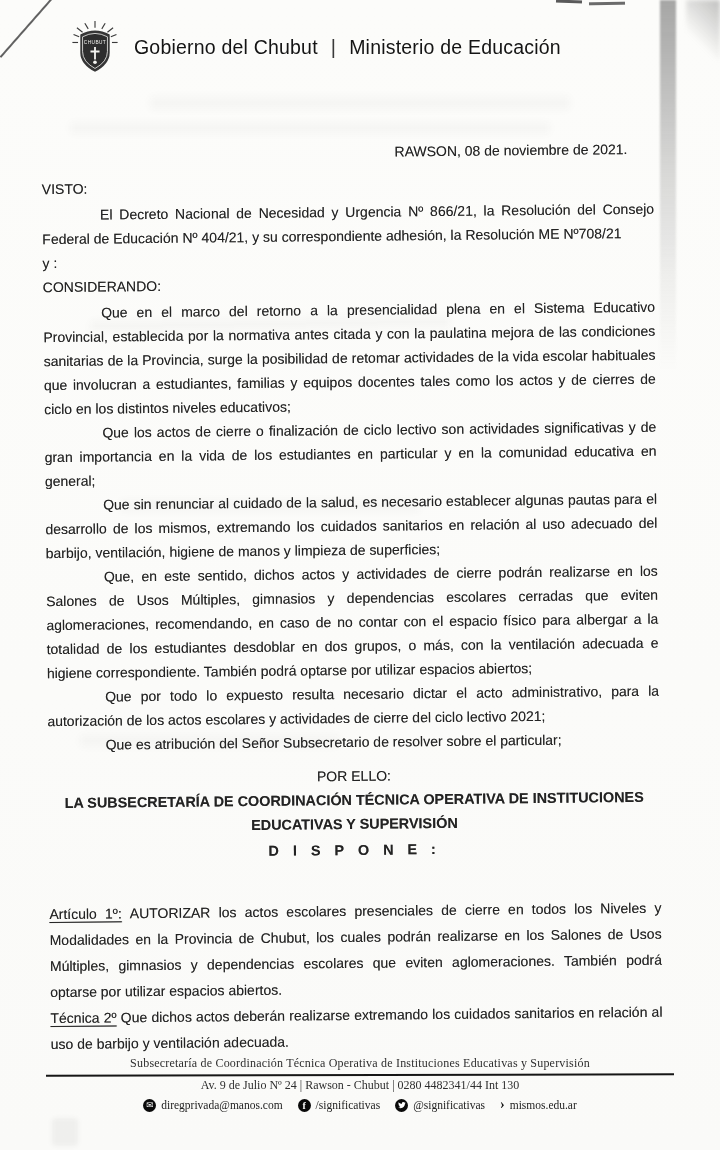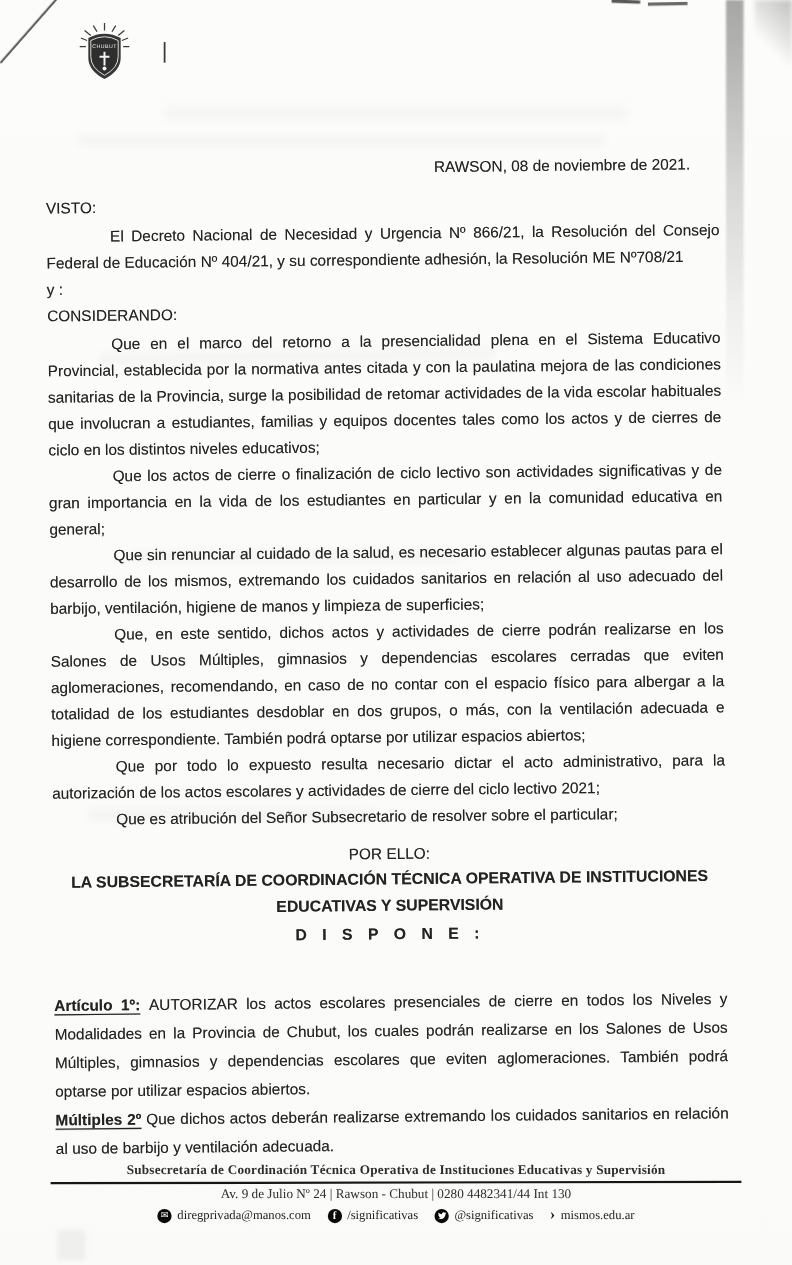--- a/index.html
+++ b/index.html
@@ -23,26 +23,26 @@
   }
   .date-line{text-align:right;padding-right:26px;margin-bottom:10px;}
   .section-label{margin-bottom:2px;}
   .para{margin:0;text-align:justify;text-indent:58px;}
   .tail-line{margin:0;}
   .center-line{text-align:center;}
   .por-ello{margin-top:10px;}
   .authority{font-weight:bold;font-size:14.4px;}
   .dispone{font-weight:bold;letter-spacing:5px;margin-top:2px;margin-bottom:36px;}
   .article{text-indent:0;line-height:26px;}
-  .article-label{text-decoration:underline;text-underline-offset:3px;font-weight:bold;}
+  .article-label{text-decoration:underline;text-underline-offset:3px;}
   .article-sp{display:inline-block;width:8px;}
   
   .footer{position:absolute;left:0;top:1056px;width:720px;
     font-family:"Liberation Serif","DejaVu Serif",serif;color:#2e2e2e;}
-  .footer-office{text-align:center;font-size:12px;letter-spacing:.2px;font-weight:bold;}
+  .footer-office{text-align:center;font-size:12px;letter-spacing:.2px;}
   .footer-rule{margin:3px auto 2px auto;width:628px;height:2.2px;background:#161616;transform:rotate(-.12deg);}
   .footer-address{text-align:center;font-size:12px;}
   .footer-contacts{margin-top:5px;display:flex;justify-content:center;align-items:center;gap:15px;font-size:11.5px;color:#222;}
   .contact-item{display:inline-flex;align-items:center;gap:5px;}
   .circle-icon{width:13px;height:13px;border-radius:50%;background:#0a0a0a;color:#fff;
     display:inline-flex;align-items:center;justify-content:center;font-size:8.5px;line-height:1;
     font-family:"DejaVu Sans",sans-serif;}
   .fb-glyph{font-family:"Liberation Serif",serif;font-weight:bold;font-size:10px;position:relative;top:.5px;}
   .chev{font-size:14px;font-weight:bold;color:#111;line-height:1;}
   
@@ -92,21 +92,23 @@
         <line x1="34" y1="14" x2="39" y2="12"></line>
           <line x1="5" y1="19" x2="0" y2="19"></line>
         <line x1="35" y1="19" x2="40" y2="19"></line>
       </g>
       <path d="M7,12 Q20,5 33,12 L33,28 Q33,38 20,45 Q7,38 7,28 Z" fill="#262626"></path>
       <path d="M9,14 Q20,8 31,14 L31,27 Q31,36 20,42 Q9,36 9,27 Z" fill="#1d1d1d" stroke="#f5f5f2" stroke-width=".7"></path>
       <text x="20" y="20" text-anchor="middle" font-size="4.2" fill="#f5f5f2" font-family="Liberation Sans, sans-serif" letter-spacing=".4">CHUBUT</text>
       <path d="M20,23 L20,34 M16,27 L24,27" stroke="#f5f5f2" stroke-width="1.6"></path>
       <circle cx="20" cy="36.5" r="1.6" fill="#f5f5f2"></circle>
     </svg>
+    <span class="lh-text">Gobierno del Chubut</span>
     <span class="lh-text lh-sep">|</span>
+    <span class="lh-text">Ministerio de Educación</span>
   </div>
 
   <div class="doc-body">
     <div class="date-line">RAWSON, 08 de noviembre de 2021.</div>
 
     <div class="section-label">VISTO:</div>
     <p class="para">El Decreto Nacional de Necesidad y Urgencia Nº 866/21, la Resolución del Consejo Federal de Educación Nº 404/21, y su correspondiente adhesión, la Resolución ME Nº708/21</p>
     <p class="tail-line">y :</p>
 
     <div class="section-label">CONSIDERANDO:</div>
@@ -116,21 +118,21 @@
     <p class="para">Que, en este sentido, dichos actos y actividades de cierre podrán realizarse en los Salones de Usos Múltiples, gimnasios y dependencias escolares cerradas que eviten aglomeraciones, recomendando, en caso de no contar con el espacio físico para albergar a la totalidad de los estudiantes desdoblar en dos grupos, o más, con la ventilación adecuada e higiene correspondiente. También podrá optarse por utilizar espacios abiertos;</p>
     <p class="para">Que por todo lo expuesto resulta necesario dictar el acto administrativo, para la autorización de los actos escolares y actividades de cierre del ciclo lectivo 2021;</p>
     <p class="para">Que es atribución del Señor Subsecretario de resolver sobre el particular;</p>
 
     <div class="center-line por-ello">POR ELLO:</div>
     <div class="center-line authority">LA SUBSECRETARÍA DE COORDINACIÓN TÉCNICA OPERATIVA DE INSTITUCIONES</div>
     <div class="center-line authority">EDUCATIVAS Y SUPERVISIÓN</div>
     <div class="center-line authority dispone">D I S P O N E :</div>
 
     <p class="para article"><span class="article-label">Artículo 1º:</span><span class="article-sp"></span><span>AUTORIZAR los actos escolares presenciales de cierre en todos los Niveles y Modalidades en la Provincia de Chubut, los cuales podrán realizarse en los Salones de Usos Múltiples, gimnasios y dependencias escolares que eviten aglomeraciones. También podrá optarse por utilizar espacios abiertos.</span></p>
-    <p class="para article"><span class="article-label">Múltiples 2º</span><span> Que dichos actos deberán realizarse extremando los cuidados sanitarios en relación al uso de barbijo y ventilación adecuada.</span></p>
+    <p class="para article"><span class="article-label">Técnica 2º</span><span> Que dichos actos deberán realizarse extremando los cuidados sanitarios en relación al uso de barbijo y ventilación adecuada.</span></p>
   </div>
 
   <div class="footer">
     <div class="footer-office">Subsecretaría de Coordinación Técnica Operativa de Instituciones Educativas y Supervisión</div>
     <div class="footer-rule"></div>
     <div class="footer-address">Av. 9 de Julio Nº 24 | Rawson - Chubut | 0280 4482341/44 Int 130</div>
     <div class="footer-contacts">
       <span class="contact-item">
         <span class="circle-icon">✉</span>
         <span>diregprivada@manos.com</span>

